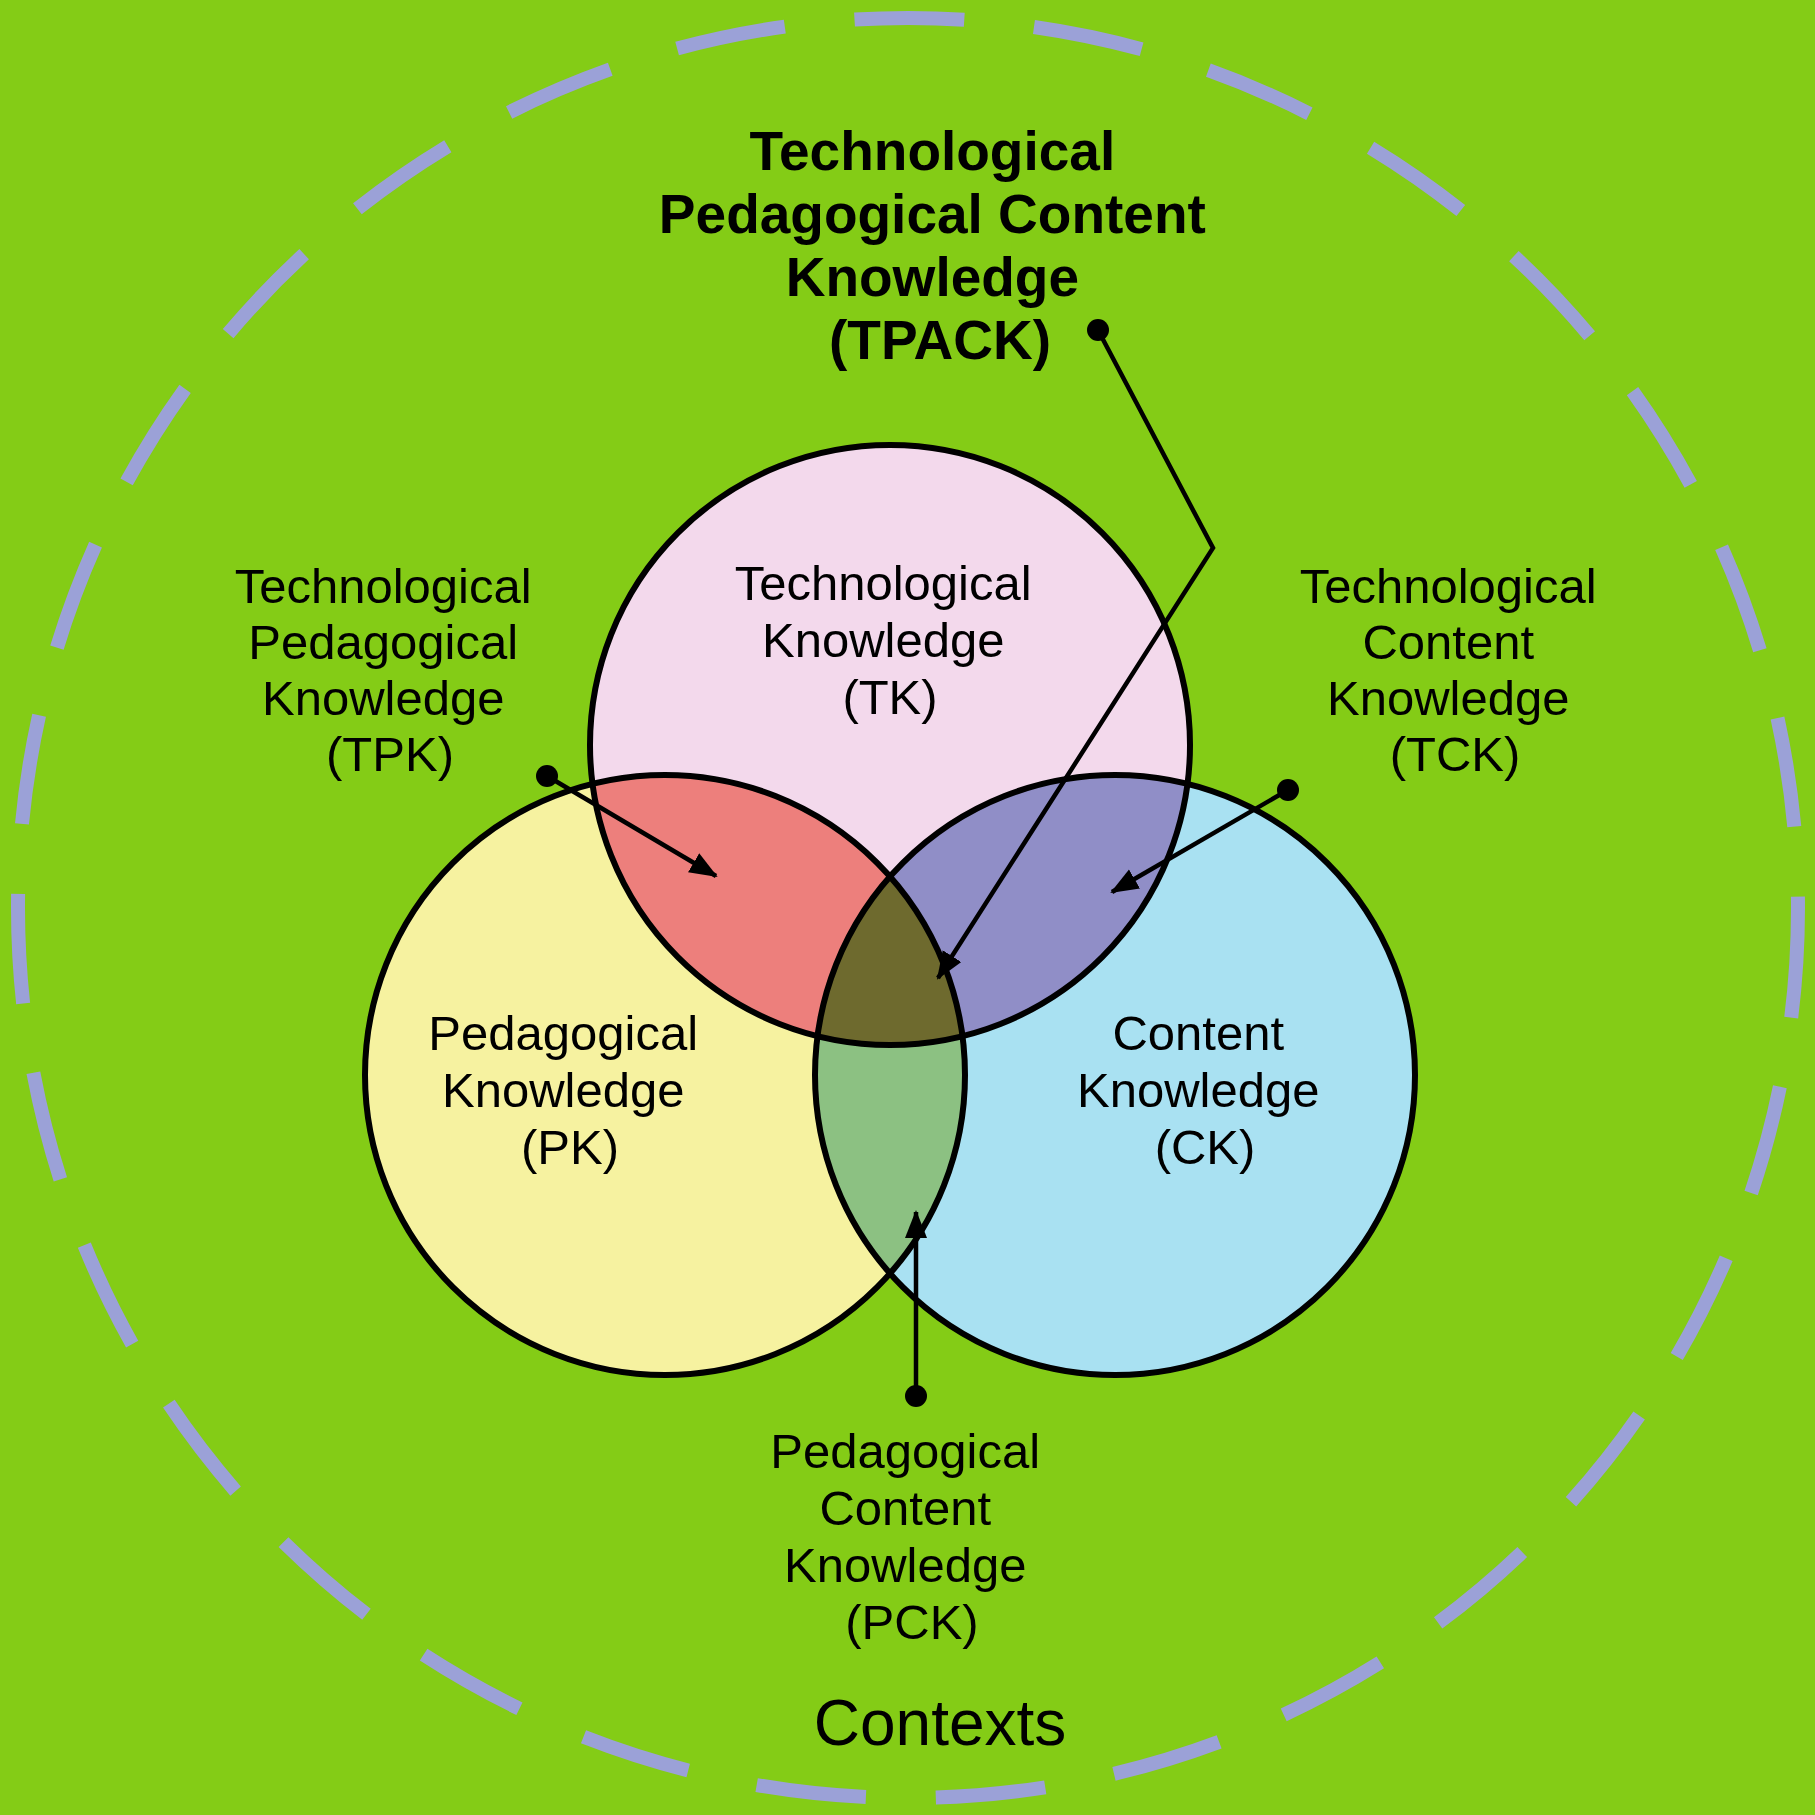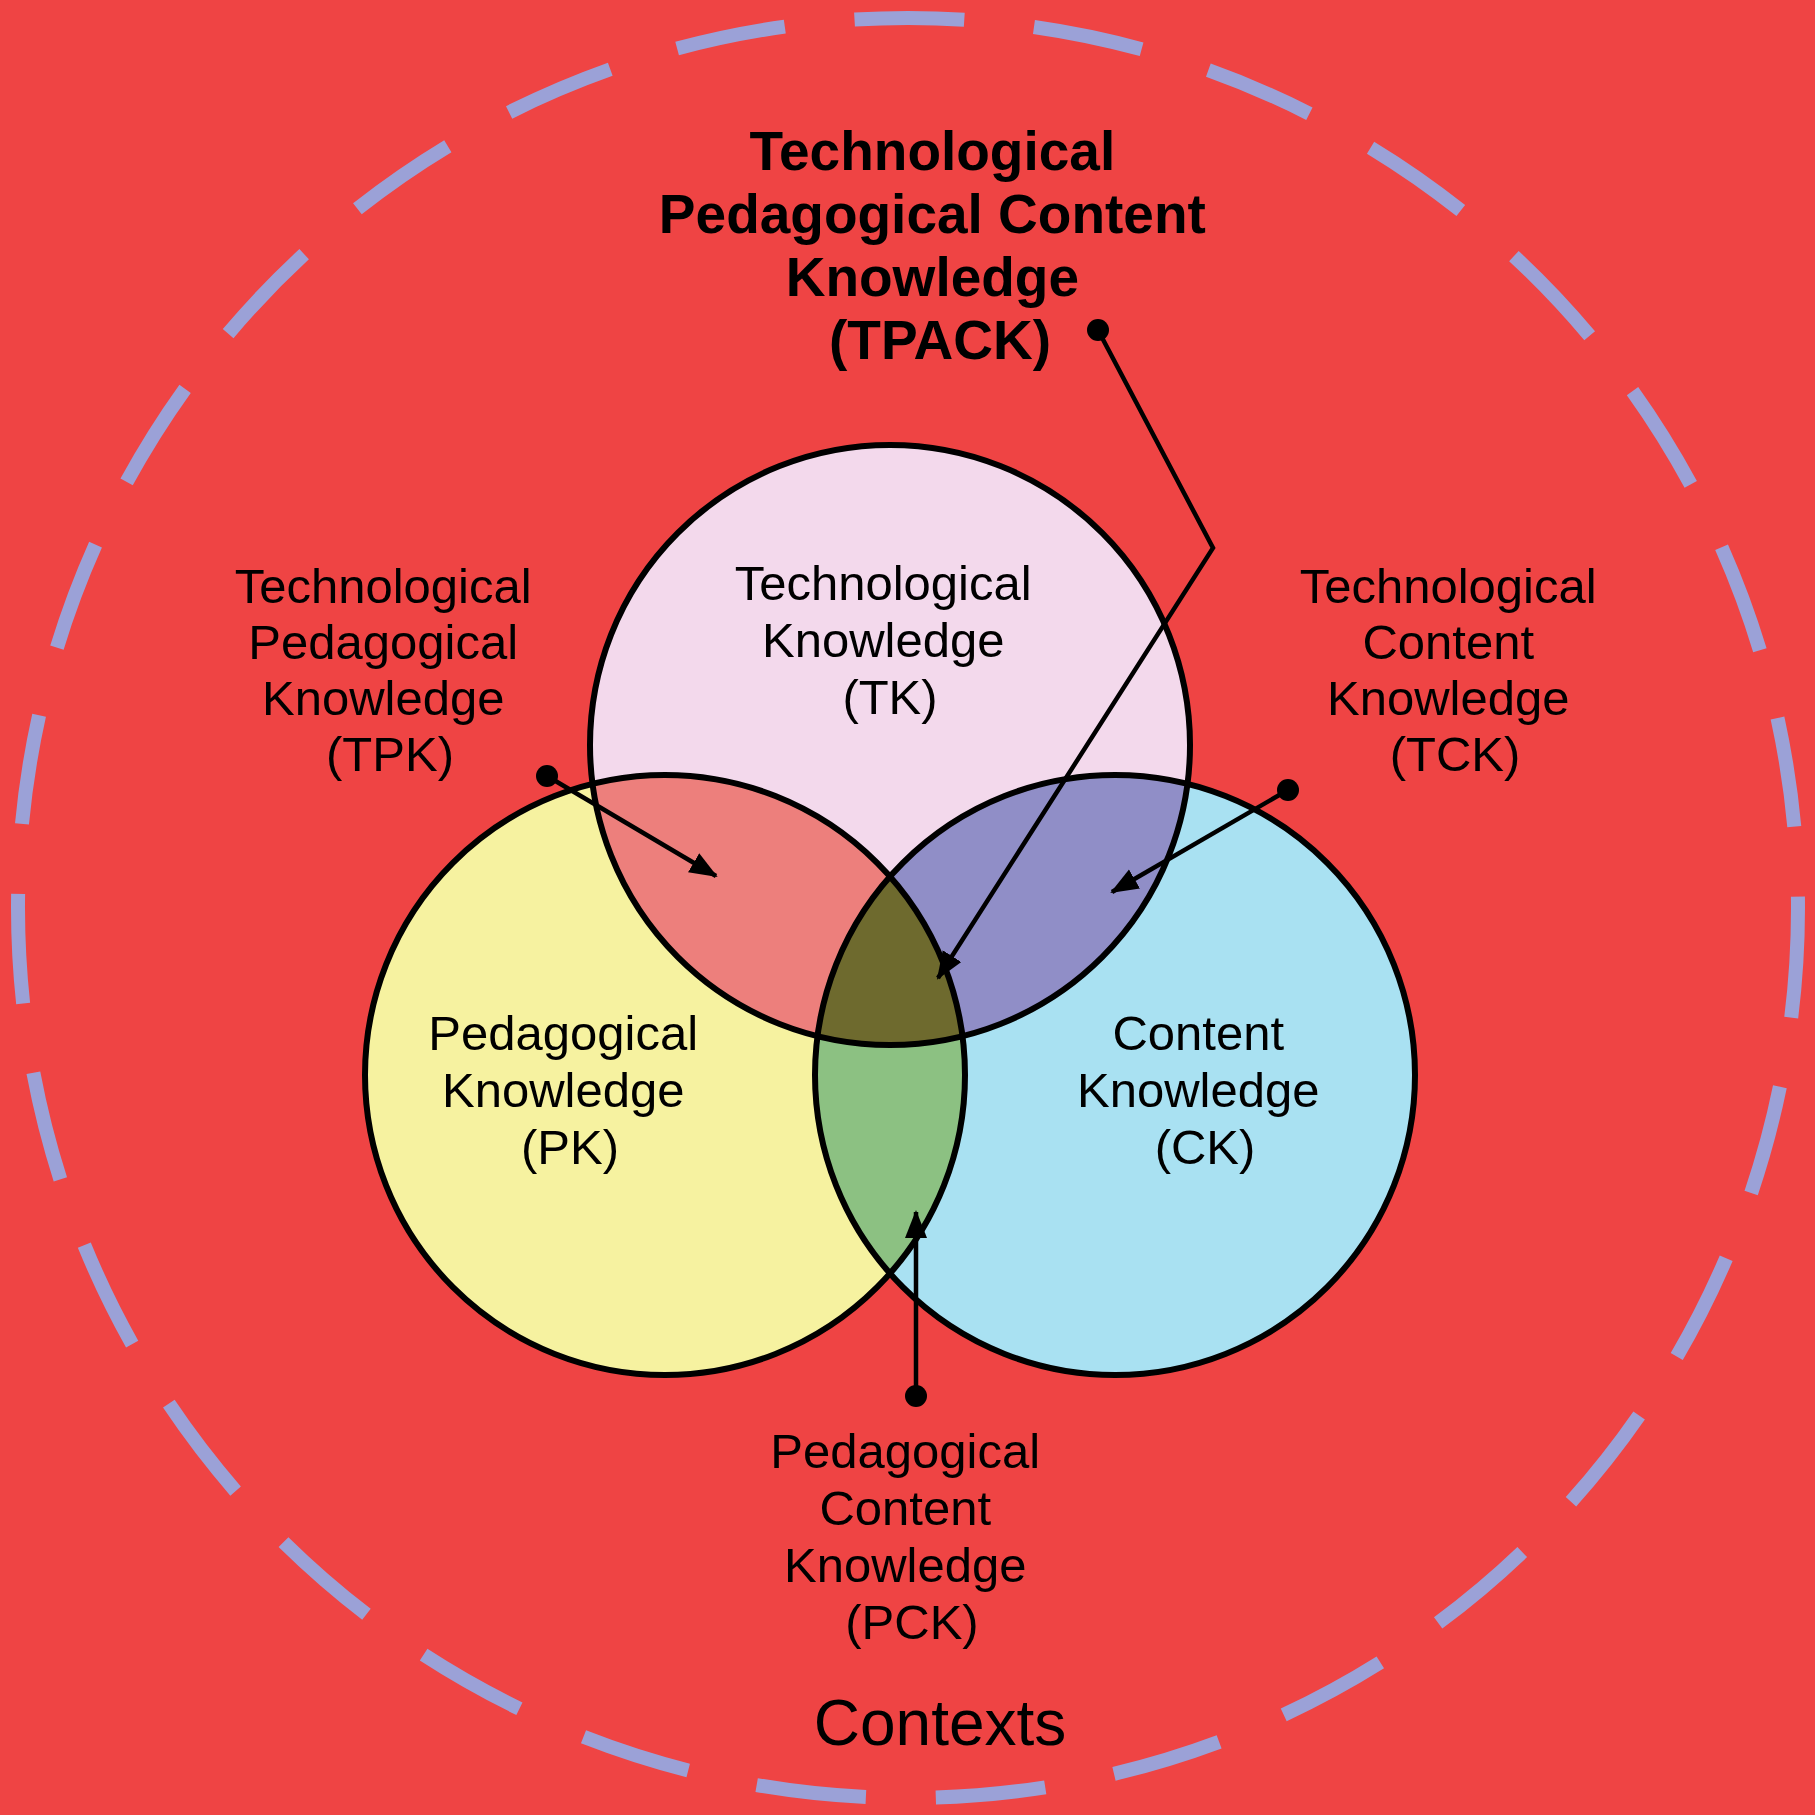--- a/index.html
+++ b/index.html
@@ -4,21 +4,21 @@
 <style>
   html, body {
     margin: 0;
     padding: 0;
     background: #ffffff;
   }
   .stage {
     width: 1815px;
     height: 1815px;
     position: relative;
-    background: #ef4444;
+    background: #84cc16;
     overflow: hidden;
   }
   svg {
     display: block;
   }
   text, tspan {
     font-family: "Liberation Sans", "DejaVu Sans", sans-serif;
     fill: #000000;
   }
   .label {

